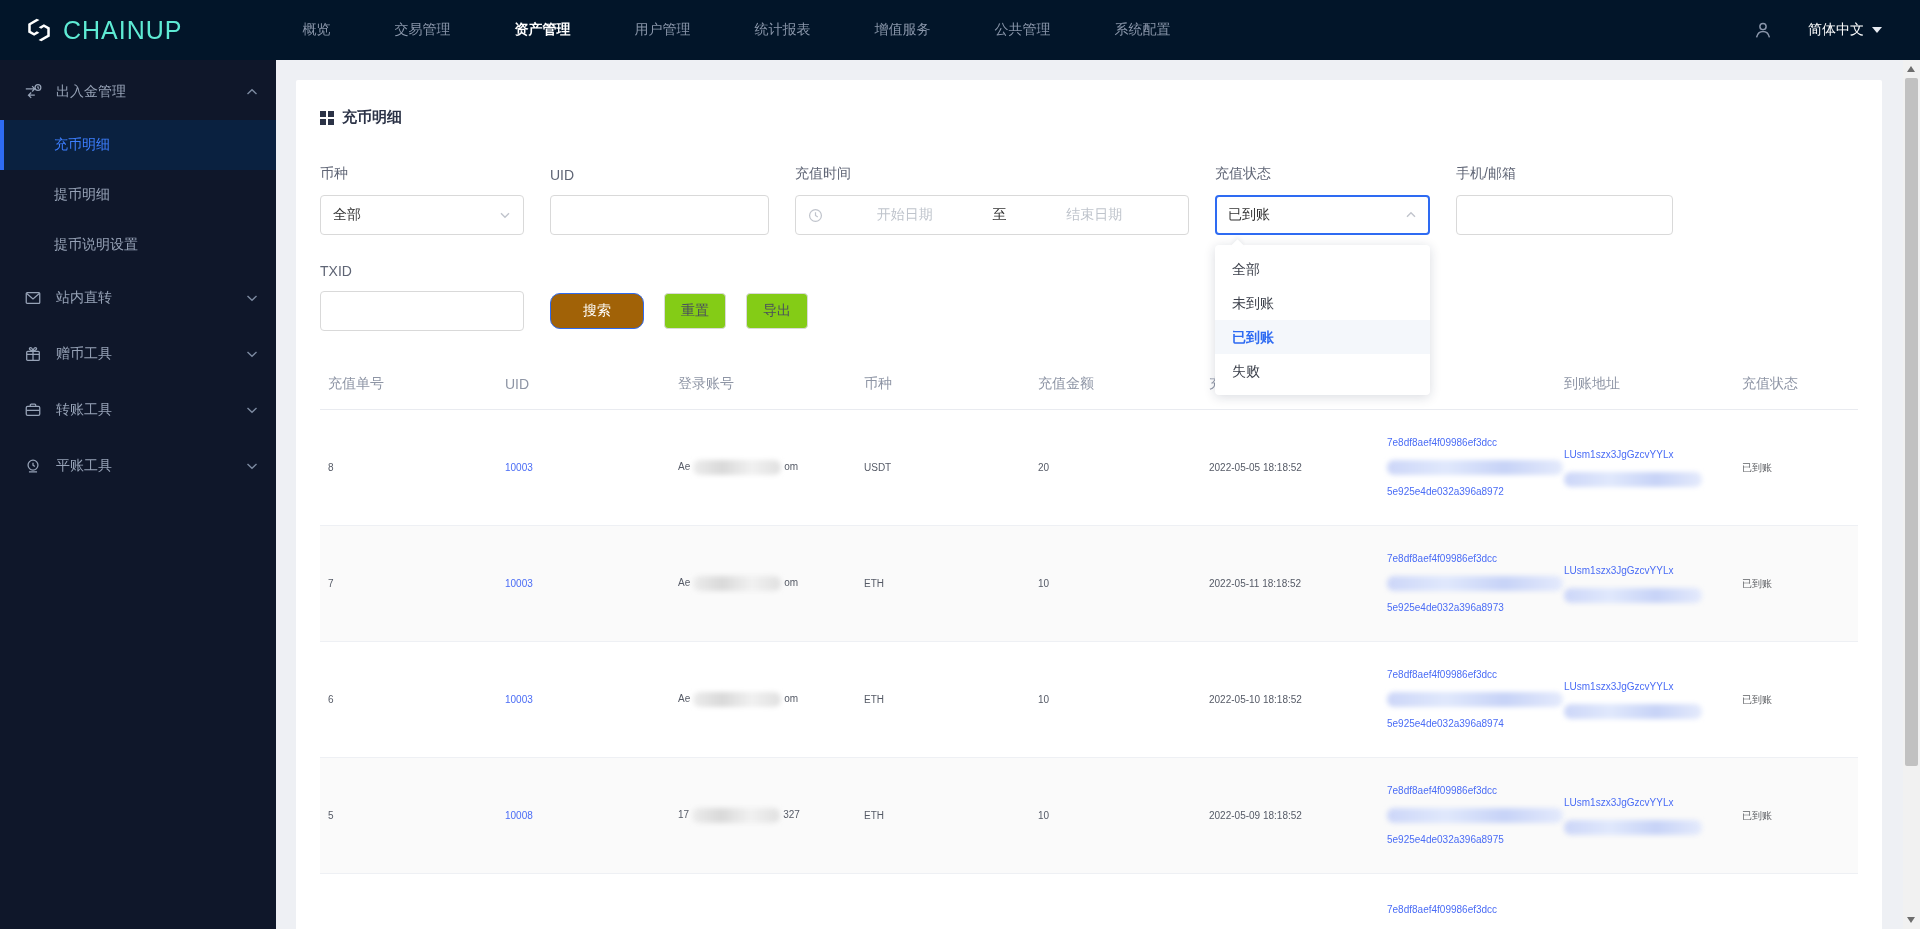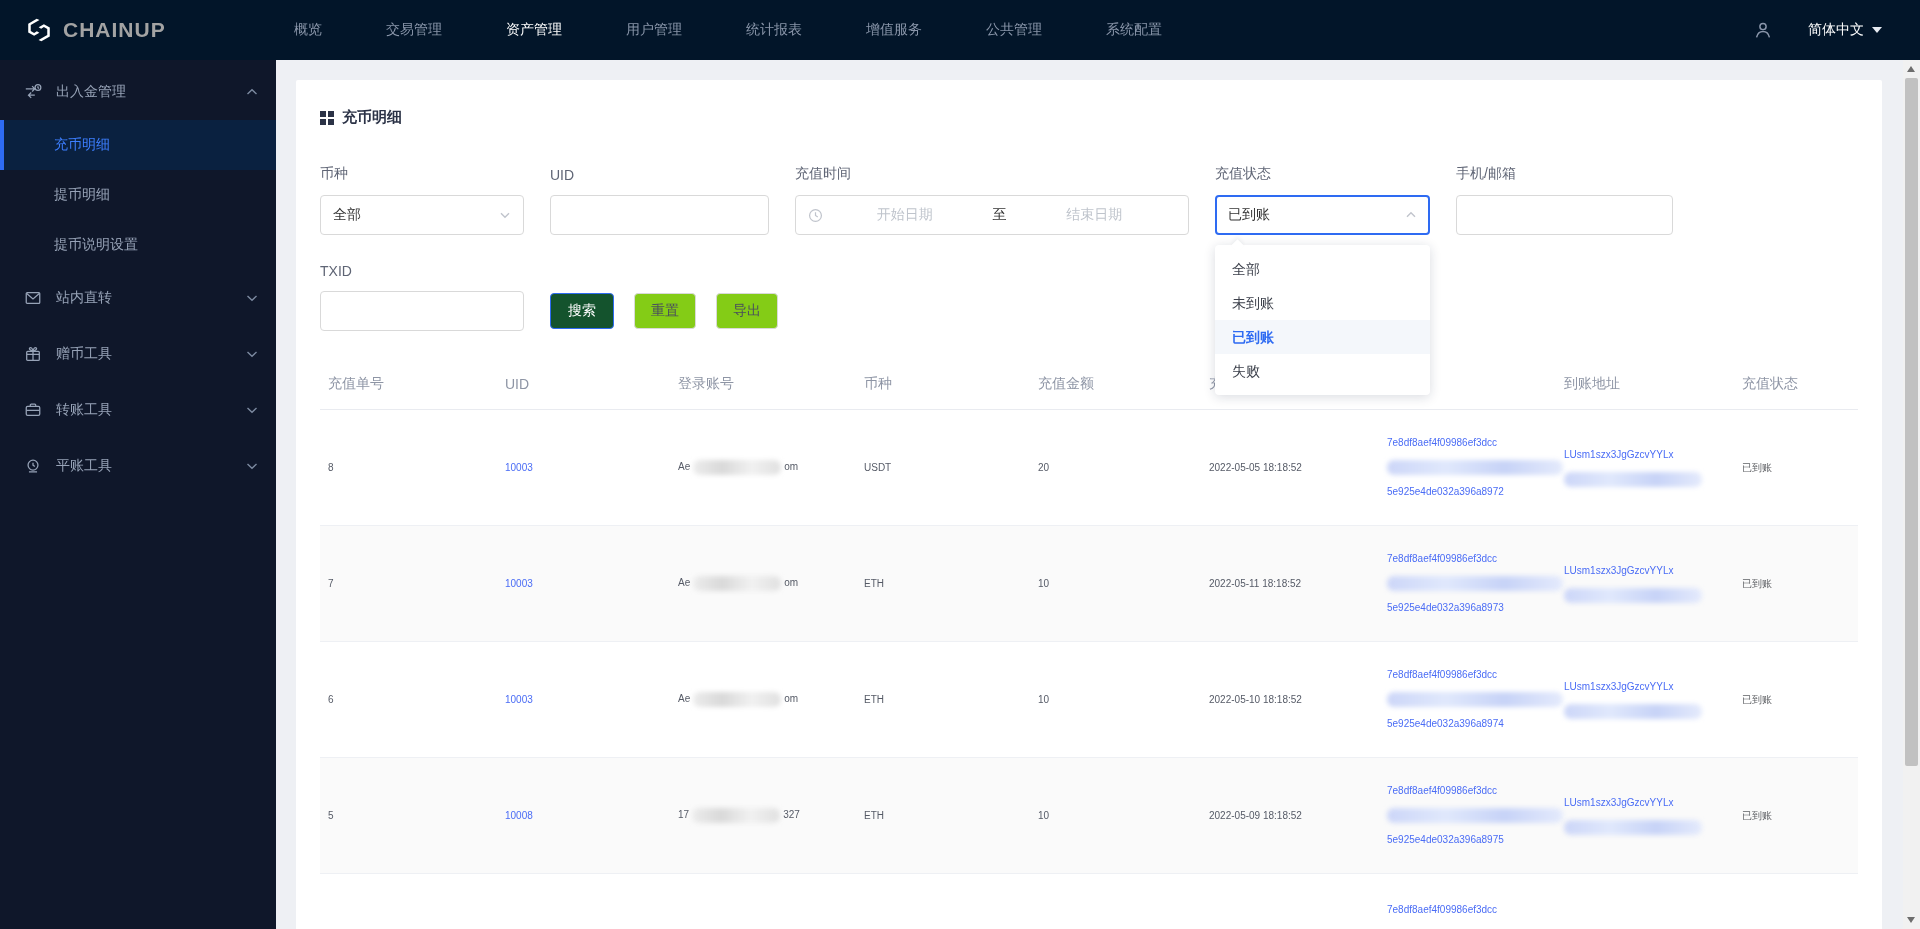--- a/index.html
+++ b/index.html
@@ -3,24 +3,24 @@
 <meta charset="utf-8">
 <style>
   * { margin:0; padding:0; box-sizing:border-box; }
   html,body { width:1920px; height:929px; overflow:hidden; background:#EEF0F4;
     font-family:"Liberation Sans","DejaVu Sans",sans-serif; font-size:14px; }
   .app { display:flex; flex-direction:column; width:100%; height:100%; }
 
   
   .navbar { height:60px; flex:none; background:#021529; display:flex; align-items:center; padding:0 24px; }
   .logo { display:flex; align-items:center; gap:9px; min-width:150px; }
-  .logo-text { color:#a3a3a3; font-size:21px; font-weight:700; letter-spacing:1px; }
+  .logo-text { color:#5eead4; font-size:25px; font-weight:400; letter-spacing:1px; }
   .topnav { display:flex; align-items:center; gap:64px; margin-left:120px; }
   .topnav-item { color:#8a96aa; font-size:14px; cursor:pointer; white-space:nowrap; }
-  .topnav-item.active { color:#ffffff; font-weight:400; }
+  .topnav-item.active { color:#ffffff; font-weight:700; }
   .nav-spacer { flex:1; }
   .nav-right { display:flex; align-items:center; gap:34px; padding-right:14px; }
   .lang { display:flex; align-items:center; gap:8px; color:#ffffff; font-weight:400; cursor:pointer; }
   .caret-down-white { width:0; height:0; border-left:5px solid transparent; border-right:5px solid transparent; border-top:6px solid #e7ebf2; }
 
   
   .body-row { flex:1; display:flex; overflow:hidden; }
   .sidebar { width:276px; flex:none; background:#0f172a; padding-top:4px; }
   .side-group { height:56px; display:flex; align-items:center; padding:0 18px 0 24px; color:#97a3b7; cursor:pointer; }
   .side-group .g-label { margin-left:14px; flex:1; }
@@ -43,21 +43,21 @@
   .f-label { font-size:14px; color:#5f6575; margin-bottom:12px; }
   .w-coin{width:204px;} .w-uid{width:219px;} .w-time{width:394px;} .w-status{width:215px;} .w-contact{width:217px;} .w-txid{width:204px;}
   .control { height:40px; border:1px solid #d9d9d9; border-radius:4px; background:#fff; display:flex; align-items:center; padding:0 12px; color:#333;justify-content:flex-end; }
   .control.select { justify-content:space-between; cursor:pointer; }
   .control.open { border:2px solid #2E6BF2; padding:0 11px; }
   .daterange { gap:0; }
   .daterange .dr-start,.daterange .dr-end { flex:1; text-align:center; color:#bfc4cc; }
   .daterange .dr-sep { color:#333; padding:0 6px; }
   .btns { display:flex; gap:20px; align-items:center; margin-bottom:2px; }
   .btn { height:36px; border-radius:4px; border:1px solid #d9d9d9; background:#84cc16; color:#4a4f5d; font-size:14px; padding:0 16px; cursor:pointer; display:flex; align-items:center; }
-  .btn.primary { background:#14532d; border-color:#2E6BF2; color:#fff; padding:0 17px; }
+  .btn.primary { background:#a16207; border-color:#2E6BF2; color:#fff; padding:0 32px;border-radius:10px; }
 
   
   .dropdown { position:absolute; top:80px; left:0; right:0; background:#fff; border-radius:4px;
     box-shadow:0 2px 12px rgba(20,30,60,.16); padding:7px 0; z-index:20; }
   .dropdown::before { content:""; position:absolute; top:-4px; left:18px; width:9px; height:9px; background:#fff; transform:rotate(45deg); box-shadow:-2px -2px 4px rgba(20,30,60,.05); }
   .option { height:34px; line-height:34px; padding:0 17px; color:#3c404b; cursor:pointer; }
   .option.selected { color:#2E6BF2; font-weight:700; background:#f4f7fb; }
 
   
   table { width:100%; border-collapse:collapse; table-layout:fixed; margin-top:34px; }

